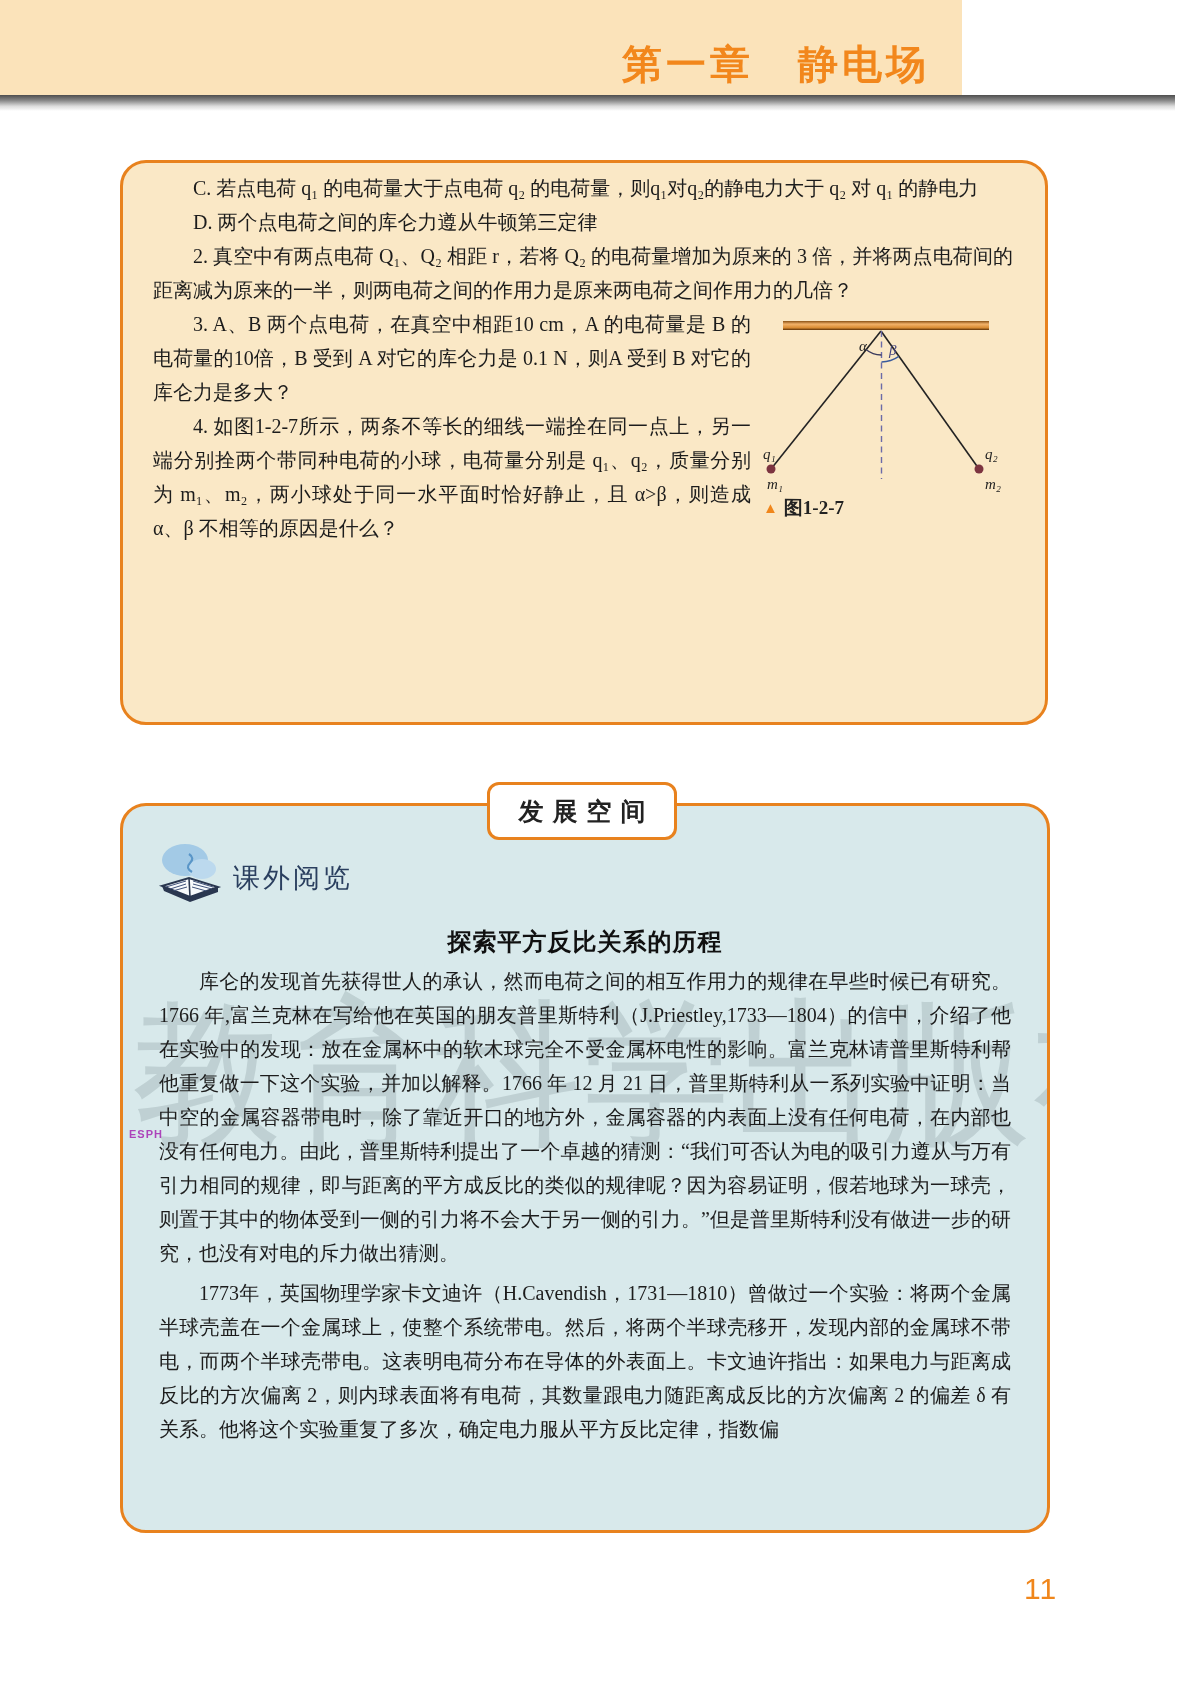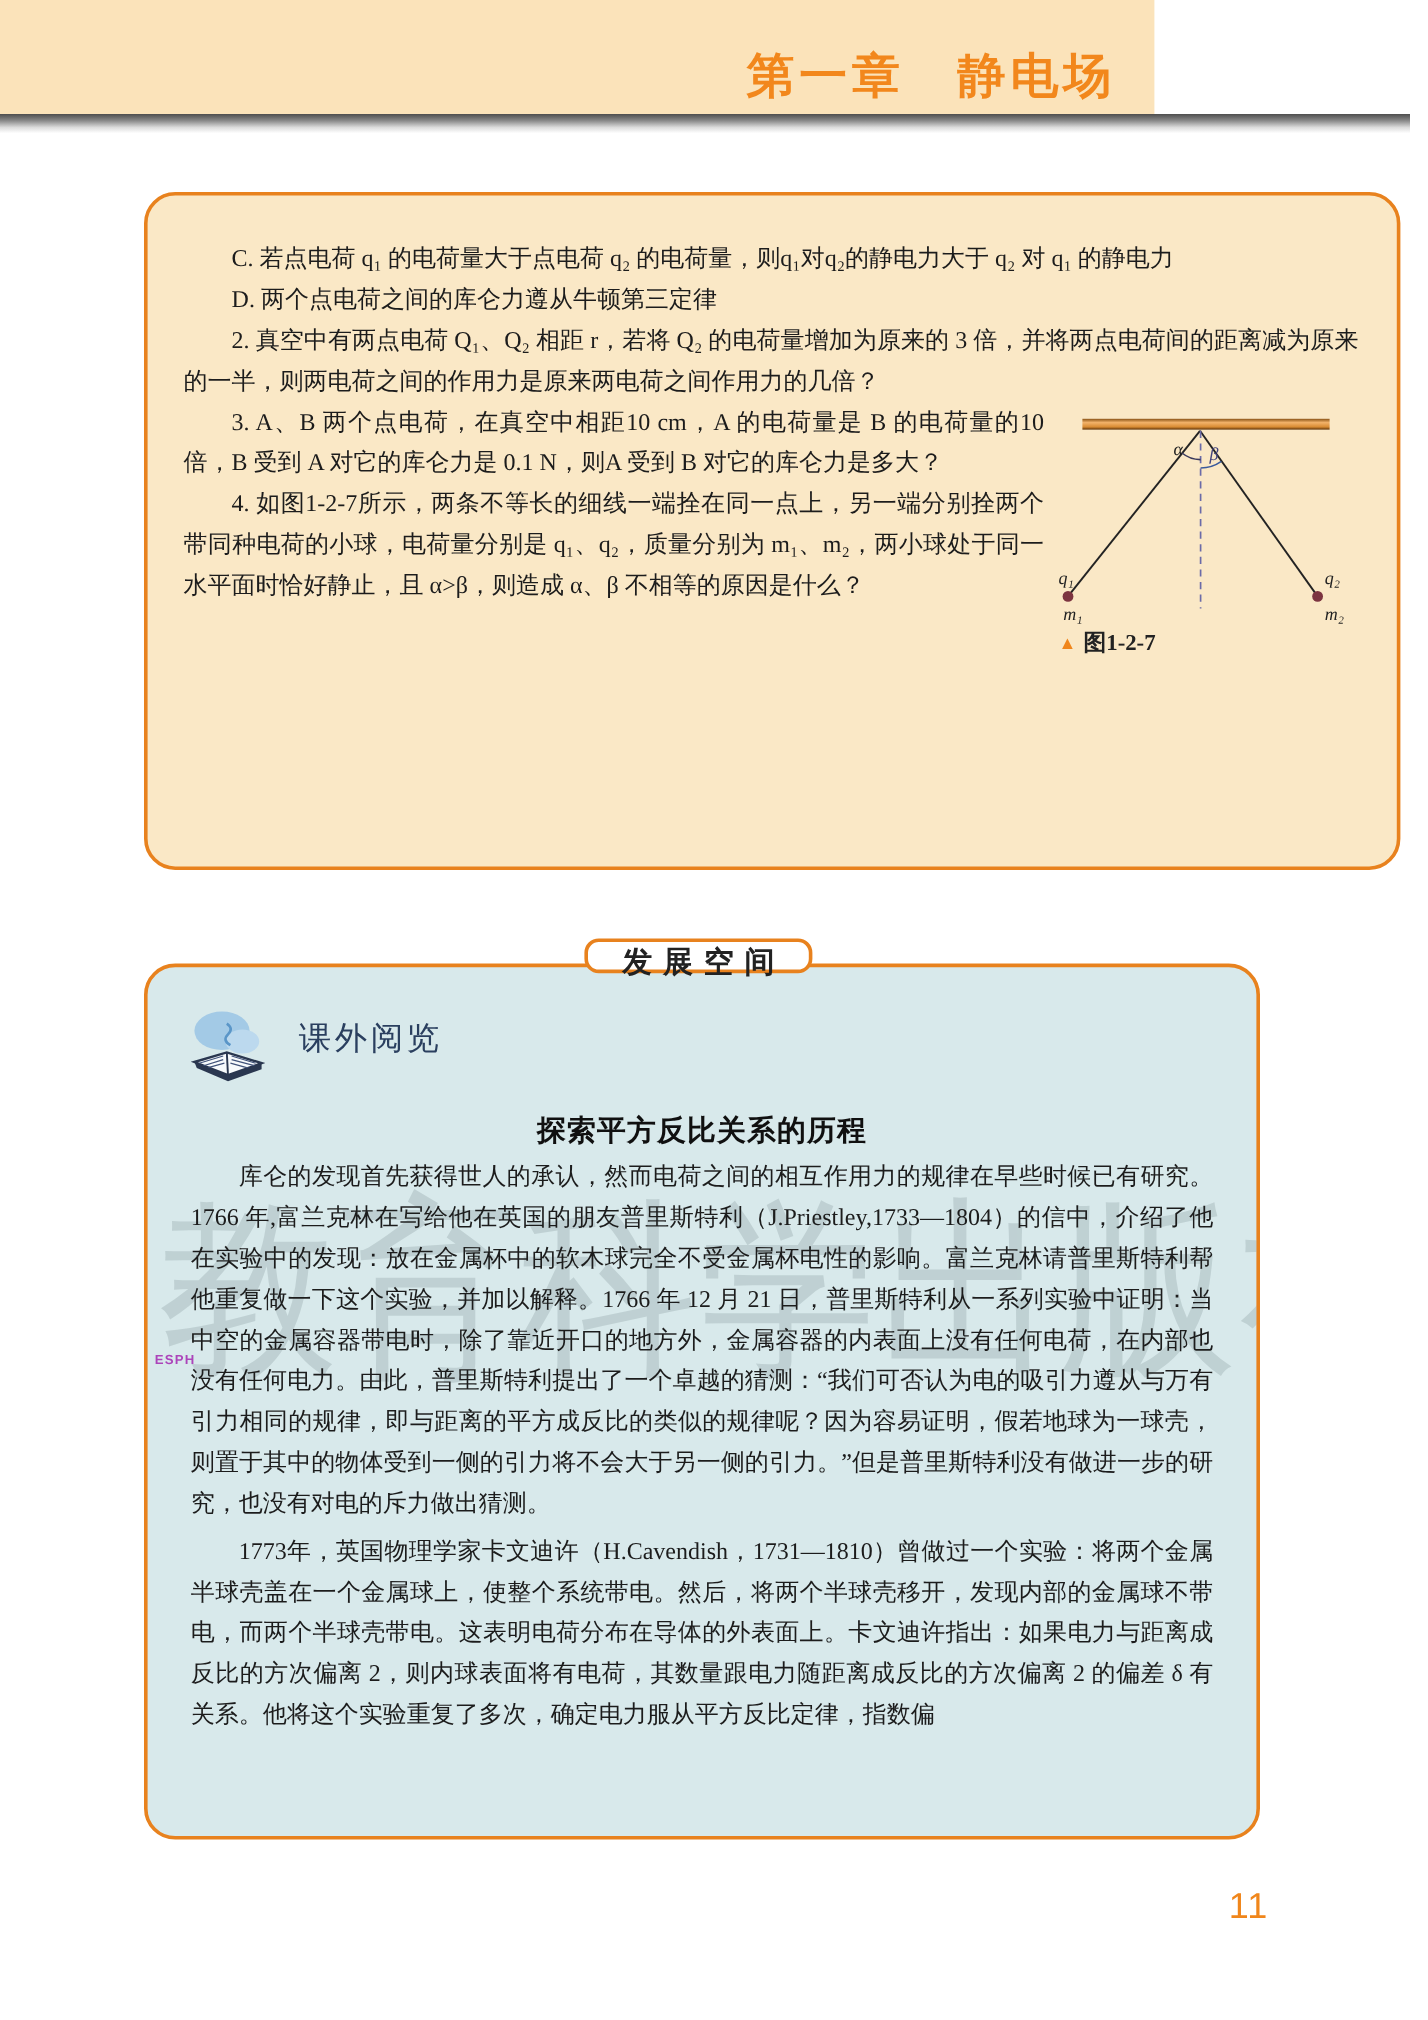--- a/index.html
+++ b/index.html
@@ -8,50 +8,50 @@
 
   
   .chapter-band{position:absolute;left:0;top:0;width:962px;height:95px;background:#fbe3ba;}
   .chapter-title{position:absolute;right:32px;top:44px;
       font-family:"Liberation Sans","DejaVu Sans",sans-serif;font-weight:900;
       font-size:40px;letter-spacing:4px;color:#f2871c;line-height:1;}
   .band-shadow{position:absolute;left:0;top:95px;width:1175px;height:16px;
       background:linear-gradient(#4e4e4e 0%,#8a8a8a 35%,#dcdcdc 70%,#ffffff 100%);}
 
   
-  .problems-box{position:absolute;left:120px;top:160px;width:1047px;height:565px;
+  .problems-box{position:absolute;left:120px;top:160px;width:928px;height:565px;
       background:#fae8c6;border:3px solid #e8821e;border-radius:26px;box-sizing:border-box;
-      padding:36px 32px 0 30px;}
+      padding:8px 32px 0 30px;}
   .problems-box p{margin:0;text-indent:2em;font-size:20px;line-height:34px;text-align:justify;}
 
   
   .figure-127{float:right;width:250px;margin:2px 0 4px 12px;}
   .figure-127 svg{display:block;}
   .fig-caption{text-align:left;font-size:19px;margin-top:0;
       font-family:Liberation Serif, serif;font-weight:bold;color:#222;}
   .fig-caption .tri{color:#f0861b;font-size:15px;margin-right:6px;vertical-align:1px;}
   .fig-label{font-style:italic;font-family:"Liberation Serif","DejaVu Serif",serif;}
 
   
-  .dev-badge{position:absolute;left:487px;top:782px;width:190px;height:29px;z-index:3;
+  .dev-badge{position:absolute;left:487px;top:782px;width:190px;height:58px;z-index:3;
       background:#ffffff;border:3px solid #e8821e;border-radius:12px;box-sizing:border-box;
-      display:flex;align-items:flex-start;justify-content:center;}
+      display:flex;align-items:center;justify-content:center;}
   .dev-badge span{font-size:25px;font-weight:bold;color:#222;letter-spacing:9px;text-indent:9px;
       font-family:"Liberation Serif","DejaVu Serif",serif;}
 
   
   .reading-box{position:absolute;left:120px;top:803px;width:930px;height:730px;
       background:#d8e9eb;border:3px solid #e8821e;border-radius:26px;box-sizing:border-box;
       padding:28px 36px 0 36px;overflow:hidden;}
   .watermark{position:absolute;left:10px;top:170px;width:920px;white-space:nowrap;
       font-size:148px;color:#5f7276;opacity:0.20;letter-spacing:2px;pointer-events:none;
       font-family:"Liberation Serif","DejaVu Serif",serif;transform:scaleY(1.08);}
   .esph{position:absolute;left:6px;top:322px;font-family:"Liberation Sans","DejaVu Sans",sans-serif;
       font-weight:bold;font-size:11px;color:#a21caf;opacity:.8;letter-spacing:1px;}
-  .reading-tag{position:relative;display:flex;align-items:center;height:76px;margin-left:-4px;gap:16px;}
+  .reading-tag{position:relative;display:flex;align-items:flex-end;height:76px;margin-left:-4px;}
   .reading-tag .tag-label{font-size:27px;color:#2a3f5f;margin:0 0 14px 8px;letter-spacing:3px;}
   .reading-title{position:relative;text-align:center;margin:16px 0 6px 0;font-size:24px;font-weight:bold;color:#101010;
       font-family:"Liberation Sans","DejaVu Sans",sans-serif;letter-spacing:1px;}
   .reading-box p.body{position:relative;margin:6px 0 0 0;text-indent:2em;font-size:20px;line-height:34px;text-align:justify;}
 
   
   .page-num{position:absolute;left:1024px;top:1572px;font-size:30px;color:#f0861b;
       font-family:"Liberation Sans","DejaVu Sans",sans-serif;letter-spacing:1px;}
 </style>
 </head>

